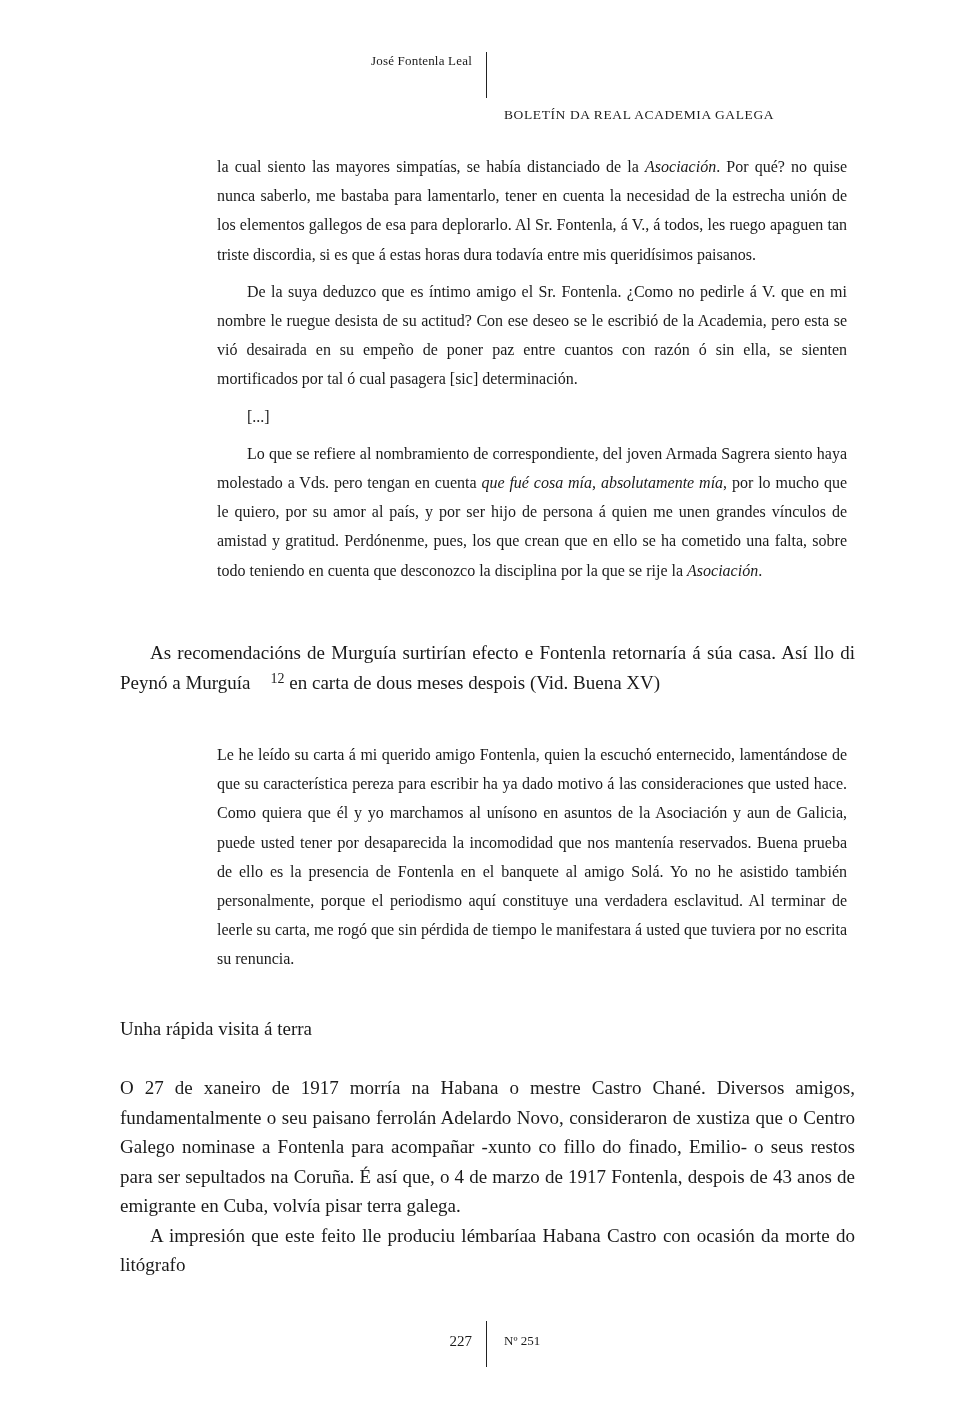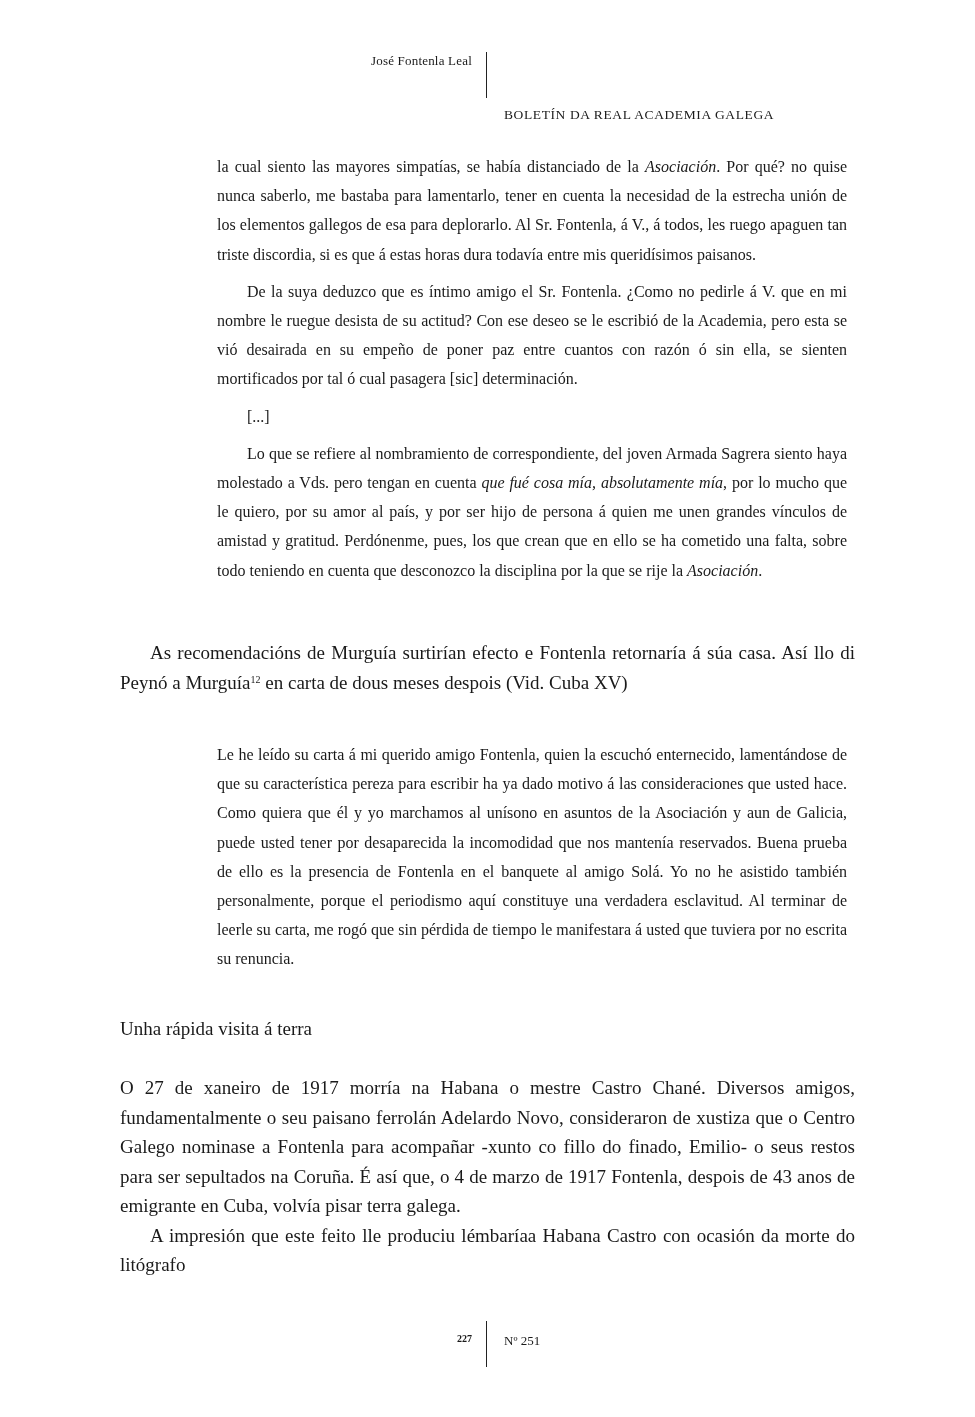--- a/index.html
+++ b/index.html
@@ -30,30 +30,30 @@
   .quote1 { top: 144px; }
   .quote2 { top: 732px; }
   .body-text {
     position: absolute; left: 120px; width: 735px;
     font-size: 19px; line-height: 29.5px; text-align: justify;
   }
   .body-text p { margin: 0; }
   .body-text p.indent { text-indent: 30px; }
   .para1 { top: 638px; }
   .para2 { top: 1073px; }
-  sup { font-size: 10px; vertical-align: 6px; line-height: 0; }
+  sup { font-size: 14px; vertical-align: 6px; line-height: 0; margin-left: 20px; }
   .section-heading {
     position: absolute; left: 120px; top: 1018px;
     font-size: 19px; font-weight: normal;
   }
   .footer {
     position: absolute; top: 1321px; left: 0; width: 975px; height: 48px;
   }
   .footer .page-num {
-    position: absolute; right: 503px; top: 12px; font-size: 10px; font-weight: bold;
+    position: absolute; right: 503px; top: 12px; font-size: 15px; font-weight: normal;
   }
   .footer .divider {
     position: absolute; left: 486px; top: 0; width: 1px; height: 46px; background: #222;
   }
   .footer .issue {
     position: absolute; left: 504px; top: 12px; font-size: 13px;
   }
   em { font-style: italic; }
 </style>
 </head>
@@ -66,21 +66,21 @@
 </div>
 
 <div class="quote quote1">
   <p><span>la cual siento las mayores simpatías, se había distanciado de la </span><em>Asociación</em><span>. Por qué? no quise nunca saberlo, me bastaba para lamentarlo, tener en cuenta la necesidad de la estrecha unión de los elementos gallegos de esa para deplorarlo. Al Sr. Fontenla, á V., á todos, les ruego apaguen tan triste discordia, si es que á estas horas dura todavía entre mis queridísimos paisanos.</span></p>
   <p class="indent">De la suya deduzco que es íntimo amigo el Sr. Fontenla. ¿Como no pedirle á V. que en mi nombre le ruegue desista de su actitud? Con ese deseo se le escribió de la Academia, pero esta se vió desairada en su empeño de poner paz entre cuantos con razón ó sin ella, se sienten mortificados por tal ó cual pasagera [sic] determinación.</p>
   <p class="indent">[...]</p>
   <p class="indent"><span>Lo que se refiere al nombramiento de correspondiente, del joven Armada Sagrera siento haya molestado a Vds. pero tengan en cuenta </span><em>que fué cosa mía, absolutamente mía</em><span>, por lo mucho que le quiero, por su amor al país, y por ser hijo de persona á quien me unen grandes vínculos de amistad y gratitud. Perdónenme, pues, los que crean que en ello se ha cometido una falta, sobre todo teniendo en cuenta que desconozco la disciplina por la que se rije la </span><em>Asociación</em><span>.</span></p>
 </div>
 
 <div class="body-text para1">
-  <p class="indent"><span>As recomendacións de Murguía surtirían efecto e Fontenla retornaría á súa casa. Así llo di Peynó a Murguía</span><sup>12</sup><span> en carta de dous meses despois (Vid. Cuba XV)</span></p>
+  <p class="indent"><span>As recomendacións de Murguía surtirían efecto e Fontenla retornaría á súa casa. Así llo di Peynó a Murguía</span><sup>12</sup><span> en carta de dous meses despois (Vid. Buena XV)</span></p>
 </div>
 
 <div class="quote quote2">
   <p>Le he leído su carta á mi querido amigo Fontenla, quien la escuchó enternecido, lamentándose de que su característica pereza para escribir ha ya dado motivo á las consideraciones que usted hace. Como quiera que él y yo marchamos al unísono en asuntos de la Asociación y aun de Galicia, puede usted tener por desaparecida la incomodidad que nos mantenía reservados. Buena prueba de ello es la presencia de Fontenla en el banquete al amigo Solá. Yo no he asistido también personalmente, porque el periodismo aquí constituye una verdadera esclavitud. Al terminar de leerle su carta, me rogó que sin pérdida de tiempo le manifestara á usted que tuviera por no escrita su renuncia.</p>
 </div>
 
 <div class="section-heading">Unha rápida visita á terra</div>
 
 <div class="body-text para2">
   <p>O 27 de xaneiro de 1917 morría na Habana o mestre Castro Chané. Diversos amigos, fundamentalmente o seu paisano ferrolán Adelardo Novo, consideraron de xustiza que o Centro Galego nominase a Fontenla para acompañar -xunto co fillo do finado, Emilio- o seus restos para ser sepultados na Coruña. É así que, o 4 de marzo de 1917 Fontenla, despois de 43 anos de emigrante en Cuba, volvía pisar terra galega.</p>

